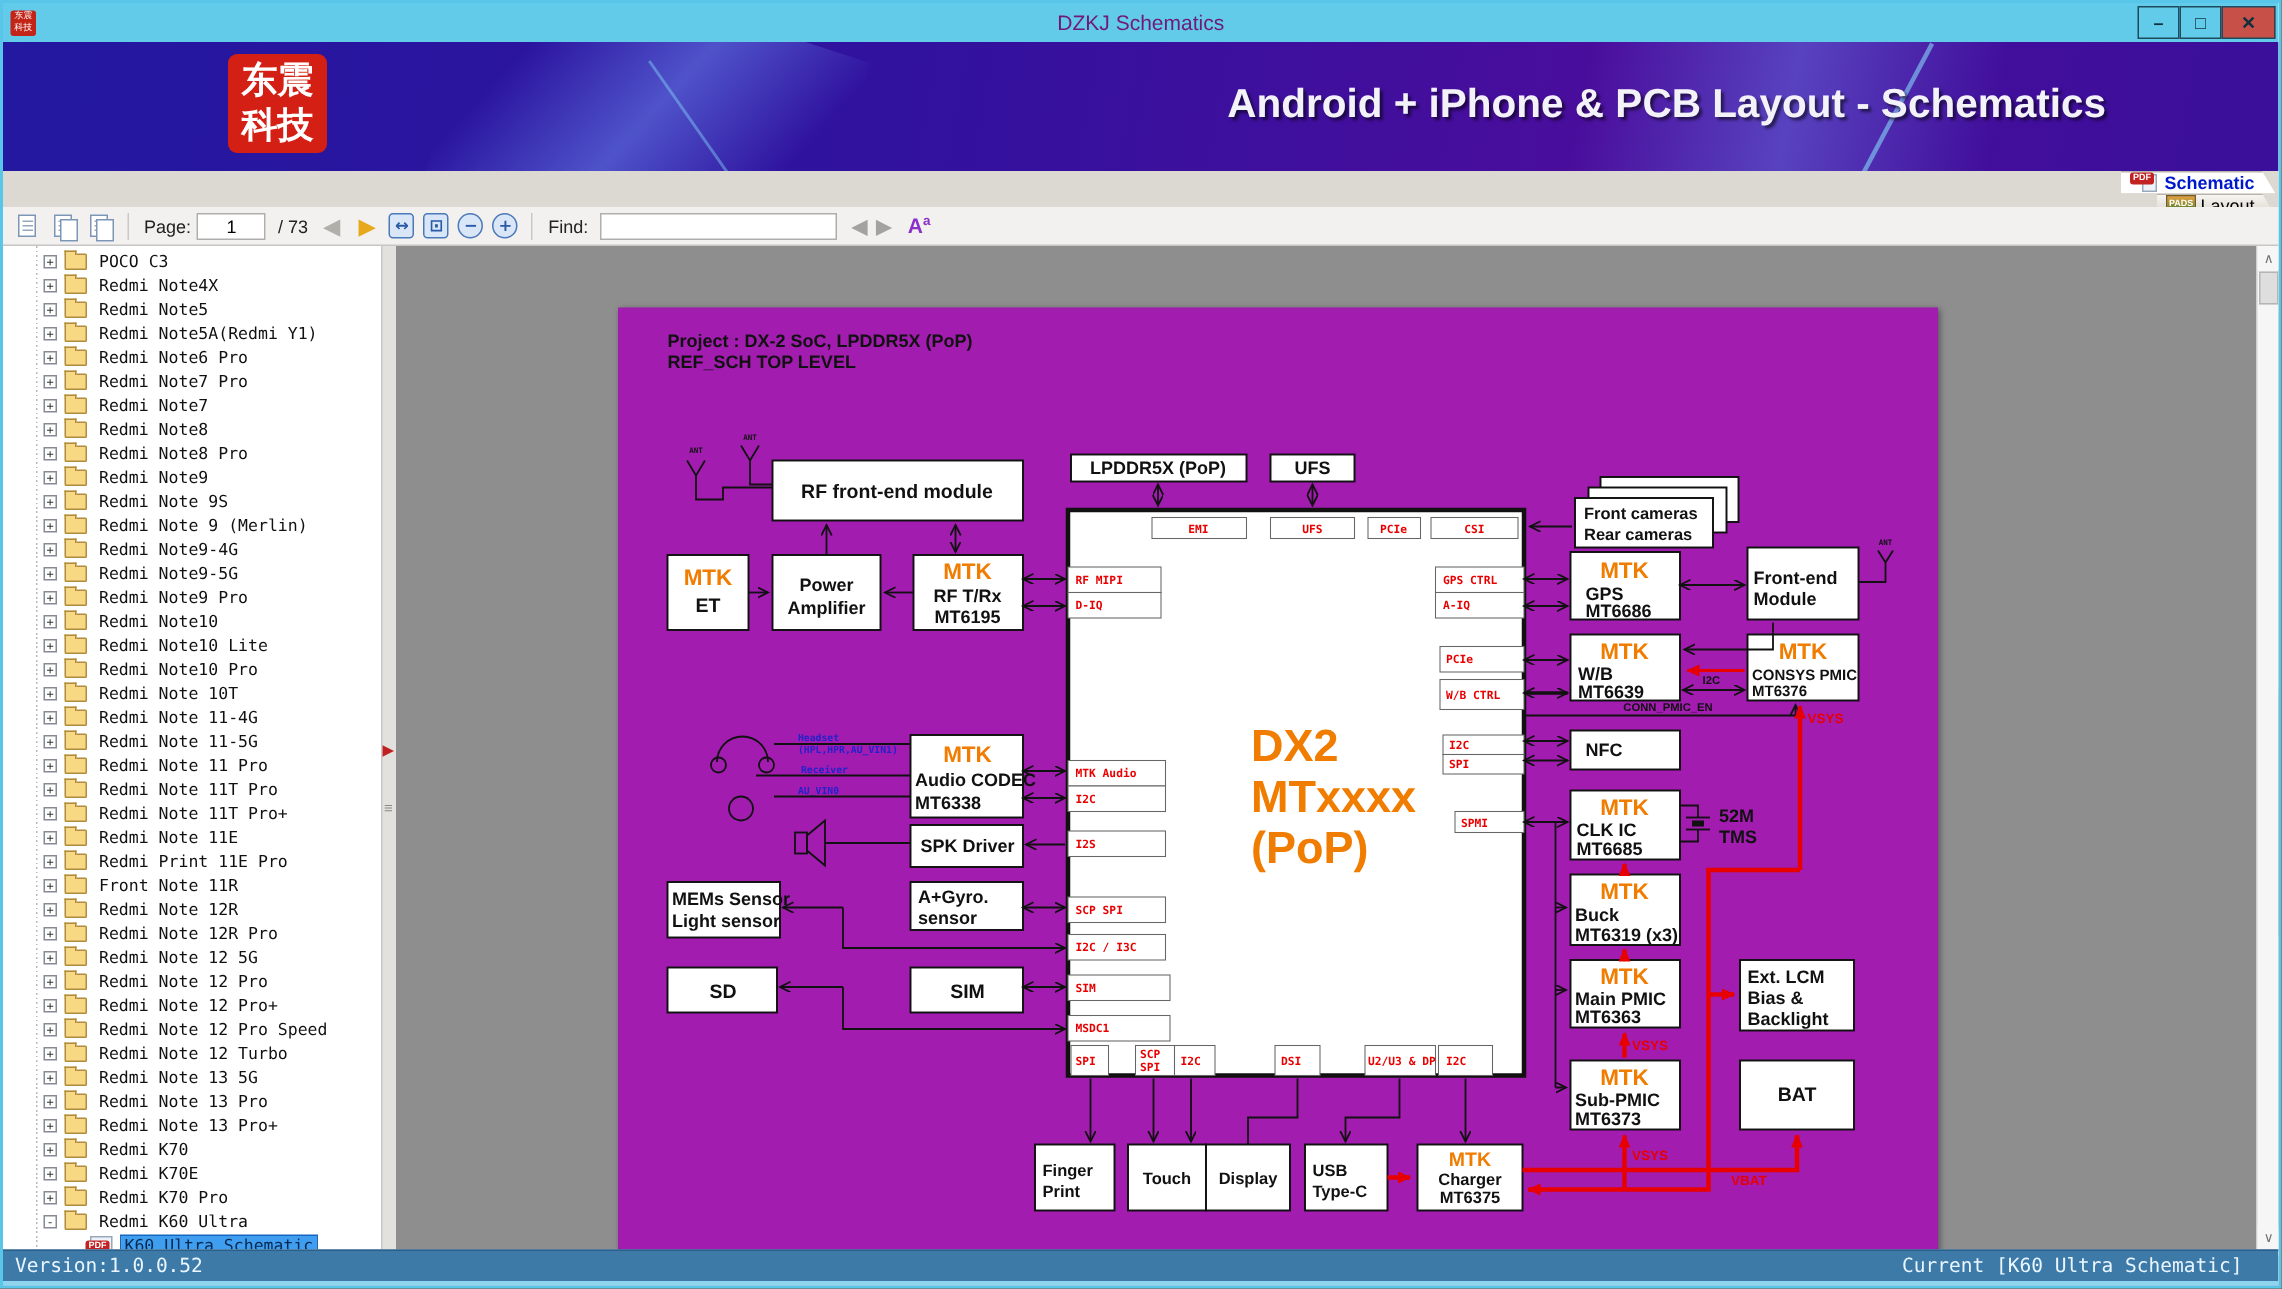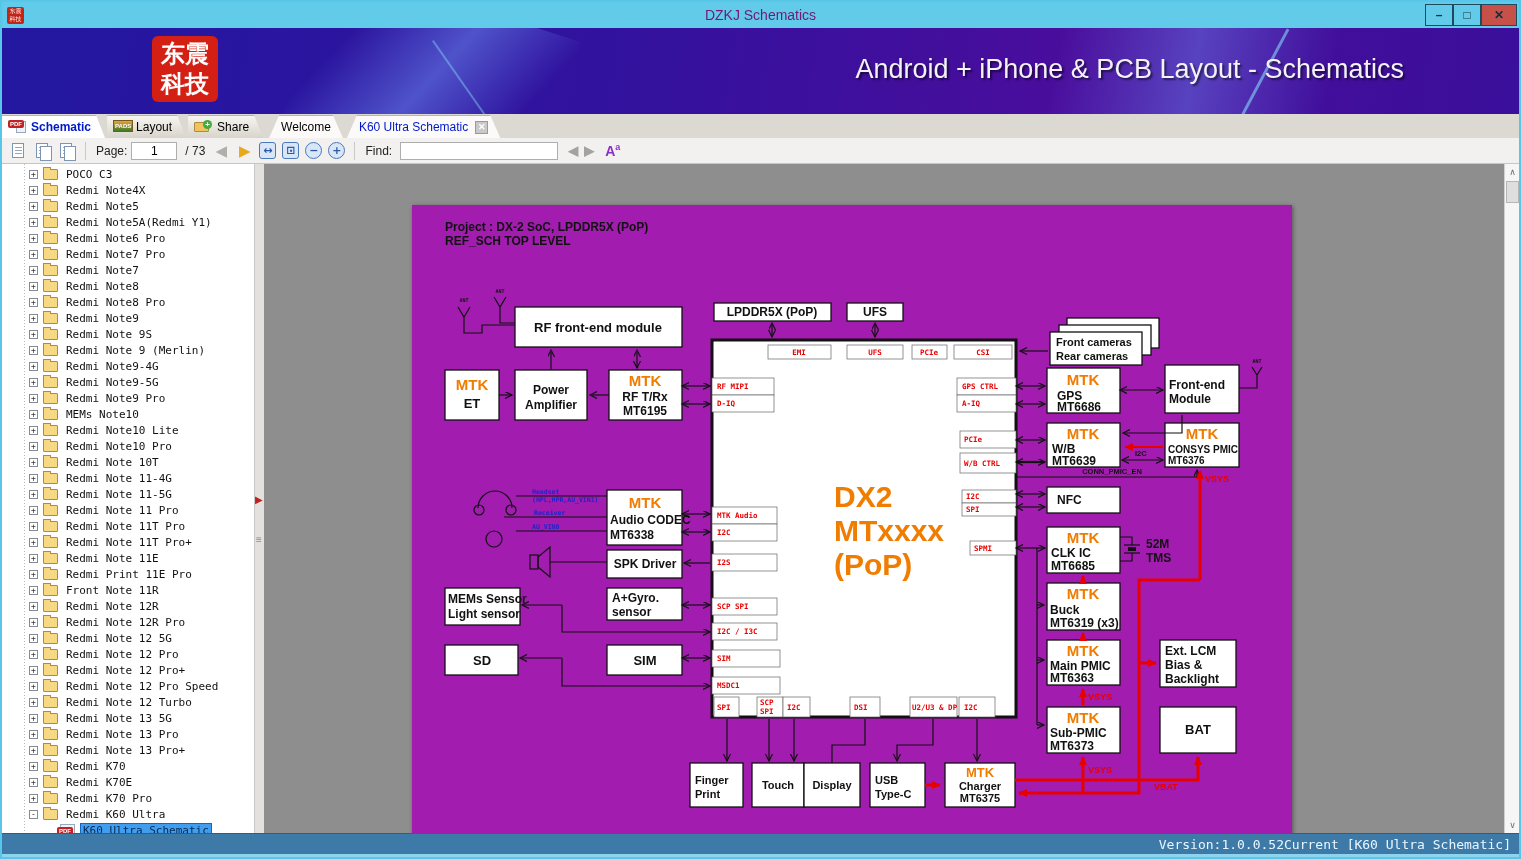--- a/index.html
+++ b/index.html
@@ -24,25 +24,25 @@
   .streak{position:absolute;background:linear-gradient(115deg,transparent 20%,rgba(120,160,255,.45) 50%,transparent 80%);}
   .s1{left:300px;top:-30px;width:260px;height:160px;transform:rotate(18deg);}
   .s2{left:980px;top:-40px;width:420px;height:180px;transform:rotate(-14deg);opacity:.8;}
   .s3{left:1240px;top:-10px;width:3px;height:190px;background:rgba(140,230,255,.55);transform:rotate(28deg);}
   .s4{left:470px;top:0;width:2px;height:140px;background:rgba(140,230,255,.4);transform:rotate(-35deg);}
   #banner-logo{position:absolute;left:150px;top:8px;width:66px;height:66px;background:#d41f14;
                border-radius:6px;color:#fff;font-weight:bold;font-size:24px;line-height:30px;
                text-align:center;padding-top:3px;}
   #banner-title{position:absolute;left:232px;top:16px;color:#fff;font-size:40px;font-weight:bold;
                 text-shadow:2px 2px 3px rgba(0,0,0,.5);}
-  #banner-sub{position:absolute;right:115px;top:26px;color:#f2f2f8;font-size:27px;font-weight:normal;
+  #banner-sub{position:absolute;right:115px;top:26px;color:#f2f2f8;font-size:27px;font-weight:bold;
               text-shadow:2px 2px 2px rgba(0,0,0,.55);}
   
   #tabbar{position:absolute;left:0;top:112px;right:0;height:24px;background:#dcd9d2;
-          display:flex;align-items:flex-end;}
+          display:flex;align-items:flex-end;flex-direction:column;}
   .tab{height:23px;display:flex;align-items:center;padding:0 14px 0 6px;font-size:12px;
        clip-path:polygon(0 0,calc(100% - 9px) 0,100% 100%,0 100%);
        background:linear-gradient(#f7f5f1,#d8d4ca);border-top:1px solid #b8b4aa;margin-right:2px;}
   .tab.active{background:#fff;color:#0018cc;font-weight:bold;}
   .doctab{height:23px;display:flex;align-items:center;padding:0 12px;font-size:12px;
           clip-path:polygon(10px 0,calc(100% - 10px) 0,100% 100%,0 100%);
           background:#fbfaf8;border-top:1px solid #b8b4aa;margin-left:4px;}
   .doctab.current{color:#0018cc;}
   .tabicon{width:18px;height:14px;margin-right:5px;position:relative;flex:0 0 auto;}
   .pdf-badge{position:absolute;left:0;top:0;background:#c32222;color:#fff;
@@ -106,21 +106,21 @@
   #split-arrow{position:absolute;left:0;top:330px;color:#c02020;font-size:10px;}
   #split-grip{position:absolute;left:1px;top:370px;color:#8a8a8a;font-size:10px;}
   
   #docview{position:absolute;left:262px;top:162px;right:0;bottom:24px;background:#8e8e8e;overflow:hidden;}
   #page-sheet{position:absolute;left:148px;top:8px;width:880px;height:657px;background:#a21caf;
               box-shadow:1px 1px 4px rgba(0,0,0,.4);margin-top:33px;}
   #doc-scroll{position:absolute;right:0;top:0;width:15px;bottom:0;background:#f6f6f6;border-left:1px solid #d0d0d0;}
   
   #statusbar{position:absolute;left:0;bottom:0;right:0;height:24px;background:#3d7aa8;
              border-top:1px solid #2a5f8a;color:#eaf6ff;font:13px "DejaVu Sans Mono",monospace;
-             display:flex;align-items:center;justify-content:flex-end;padding:0 8px 2px 8px;
+             display:flex;align-items:center;justify-content:space-between;padding:0 24px 2px 8px;
              box-shadow:inset 0 -3px 0 #8fd4ef;}
   
   .bt{font:bold 12px "Liberation Sans",sans-serif;fill:#111;}
   .bt13{font:bold 13px "Liberation Sans",sans-serif;fill:#111;}
   .bts{font:bold 11px "Liberation Sans",sans-serif;fill:#111;}
   .bt10{font:bold 10px "Liberation Sans",sans-serif;fill:#111;}
   .mtk{font:bold 15px "Liberation Sans",sans-serif;fill:#f07c00;}
   .mtk13{font:bold 13px "Liberation Sans",sans-serif;fill:#f07c00;}
   .chipT{font:bold 30px "Liberation Sans",sans-serif;fill:#f07c00;}
   .port{font:bold 7.5px "DejaVu Sans Mono",monospace;fill:#e80000;}
@@ -315,21 +315,21 @@
         <div class="trow root">
     <span class="toggle">+</span>
     <span class="folder"></span>
 
     <span class="tlab">Redmi Note9 Pro</span>
   </div>
         <div class="trow root">
     <span class="toggle">+</span>
     <span class="folder"></span>
 
-    <span class="tlab">MEMs Note10</span>
+    <span class="tlab">Redmi Note10</span>
   </div>
         <div class="trow root">
     <span class="toggle">+</span>
     <span class="folder"></span>
 
     <span class="tlab">Redmi Note10 Lite</span>
   </div>
         <div class="trow root">
     <span class="toggle">+</span>
     <span class="folder"></span>

